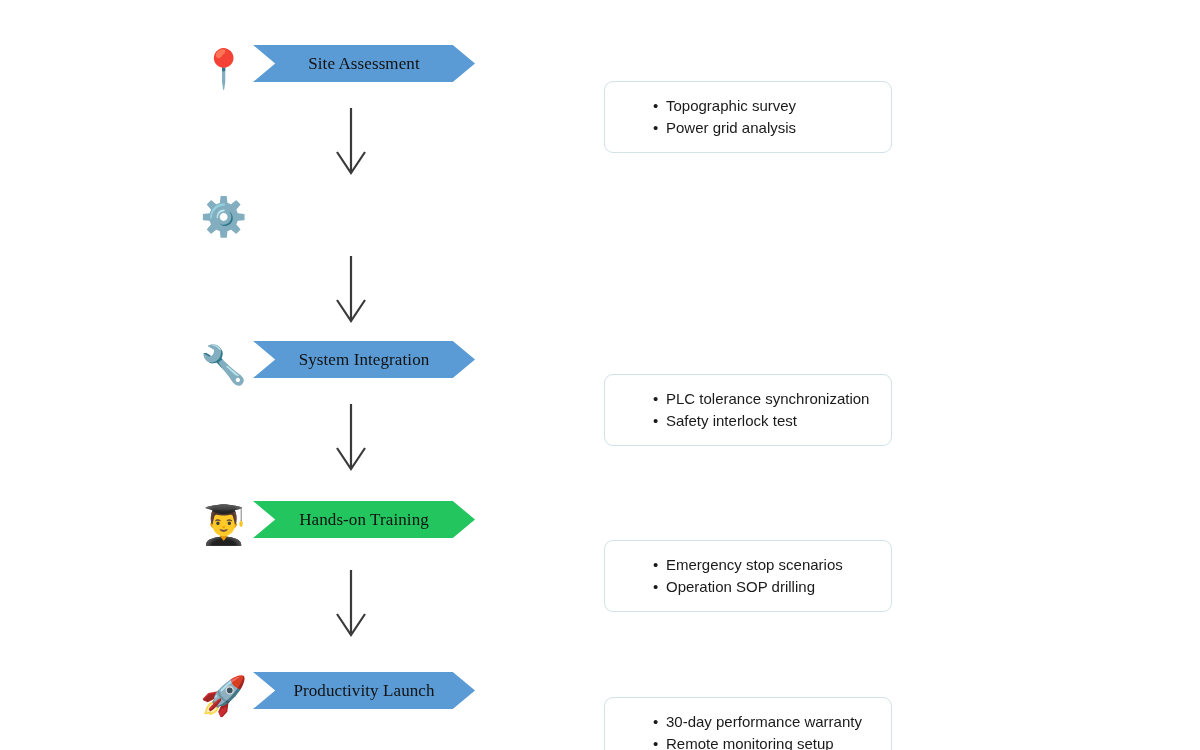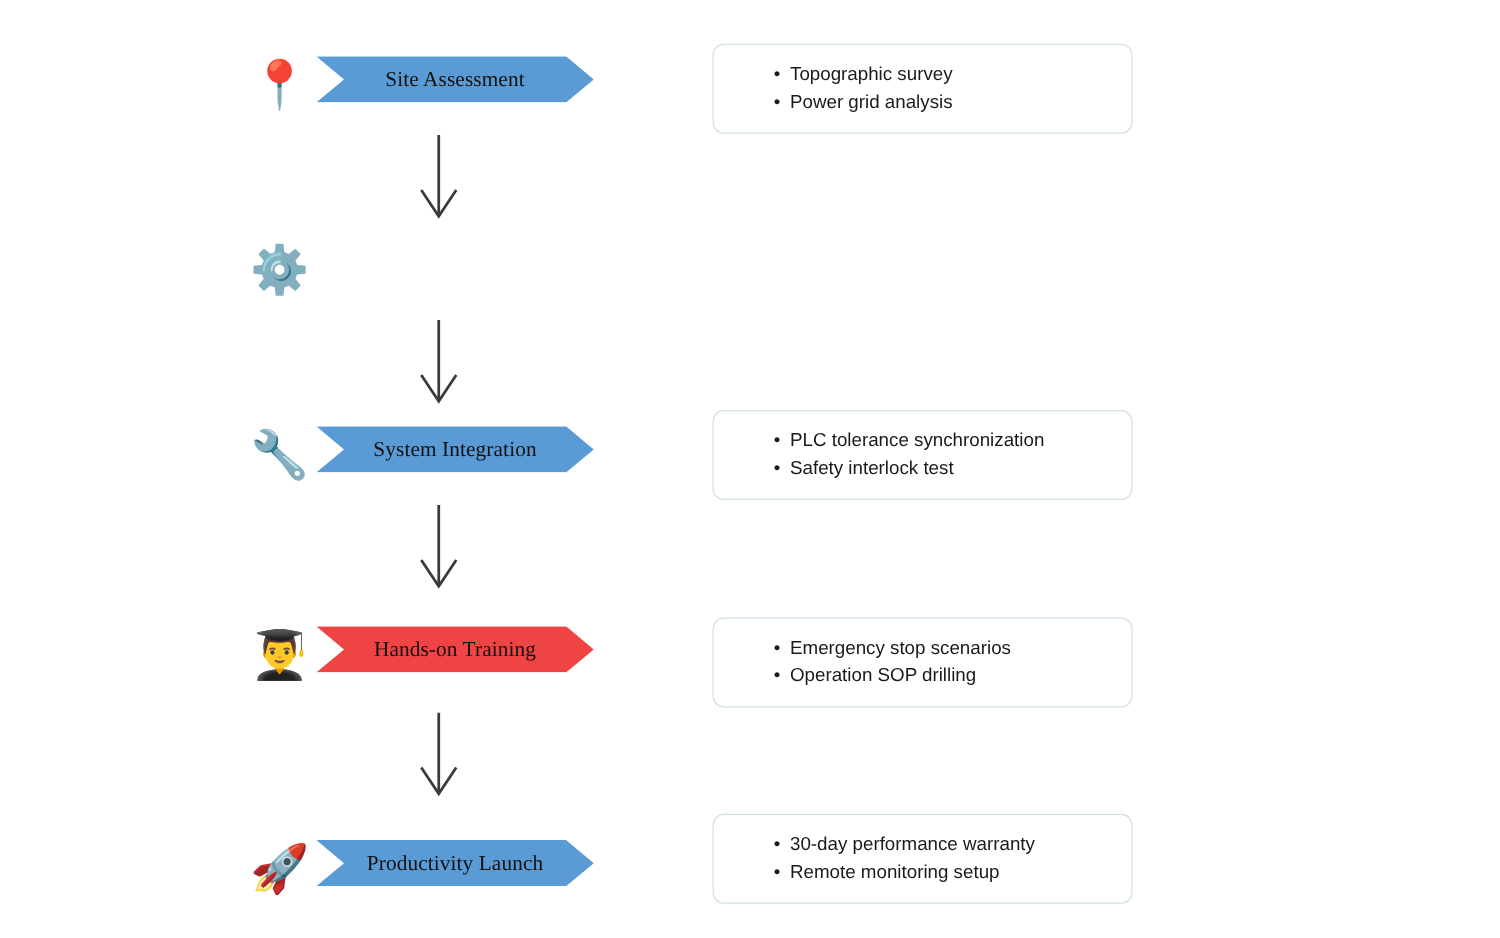--- a/index.html
+++ b/index.html
@@ -58,48 +58,49 @@
     font-family: Liberation Serif, serif;
     -webkit-clip-path: polygon(0% 0%, 90% 0%, 100% 50%, 90% 100%, 0% 100%, 10% 50%);
   }
   .chevron .chev-label {
     font-size: 17px;
     color: #111111;
     white-space: nowrap;
     letter-spacing: 0.1px;
   }
   .chevron.blue  { background: #5b9bd5; }
-  .chevron.green { background: #ef4444; }
+  .chevron.green { background: #22c55e; }
 
   
   .chevron.overflow {
     overflow: visible;
     clip-path: none;
     -webkit-clip-path: none;
     background: none;
   }
   .chevron.overflow .chev-bg {
     position: absolute;
     inset: 0;
     clip-path: polygon(0% 0%, 90% 0%, 100% 50%, 90% 100%, 0% 100%, 10% 50%);
     -webkit-clip-path: polygon(0% 0%, 90% 0%, 100% 50%, 90% 100%, 0% 100%, 10% 50%);
   }
   .chevron.overflow.green .chev-bg { background: #a9d18e; }
   .chevron.overflow .chev-label { position: relative; z-index: 2; }
 
   
   .card {
     position: absolute;
-    left: 570px;
-    width: 336px;
+    left: 604px;
+    width: 288px;
     box-sizing: border-box;
     background: #ffffff;
     border: 1px solid #d2e2e8;
     border-radius: 9px;
     padding: 13px 0 13px 0;
+    margin-top: 46px;
   }
   .card ul {
     margin: 0;
     padding: 0 0 0 48px;
     list-style: none;
   }
   .card li {
     font-size: 15px;
     color: #1a1a1a;
     line-height: 1.48;

